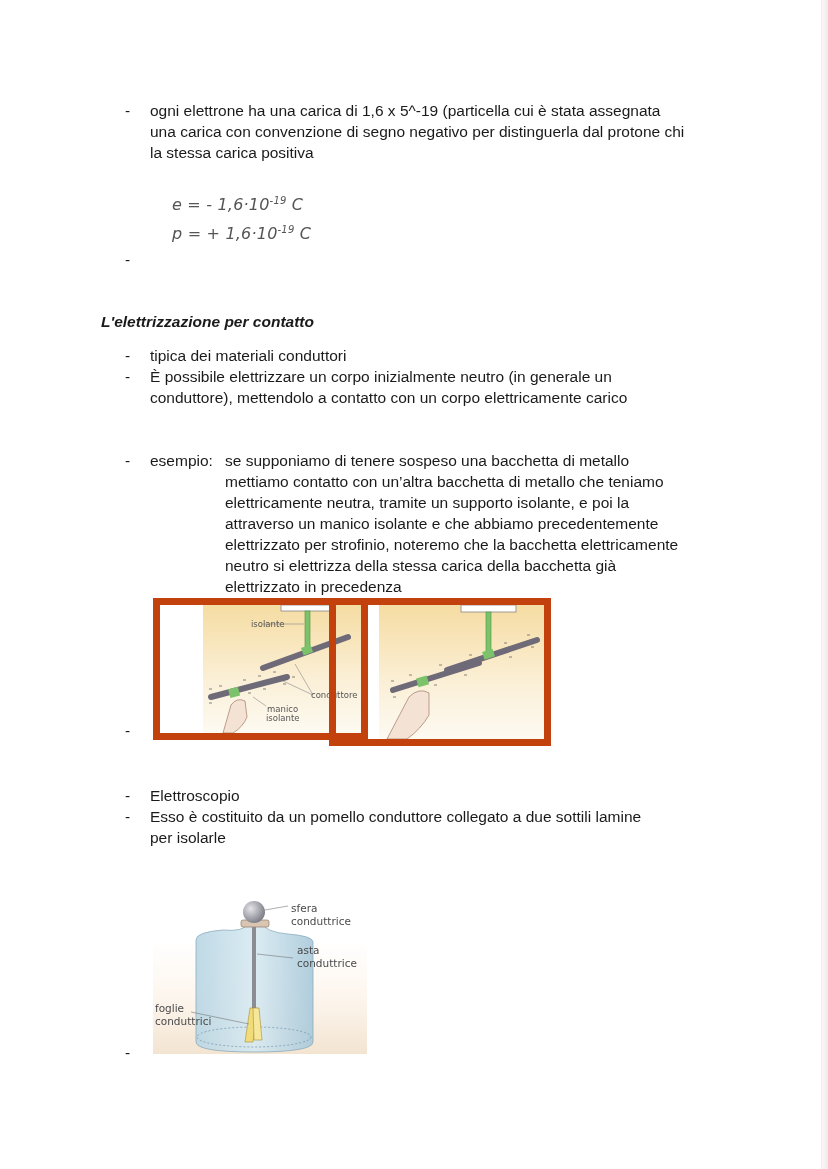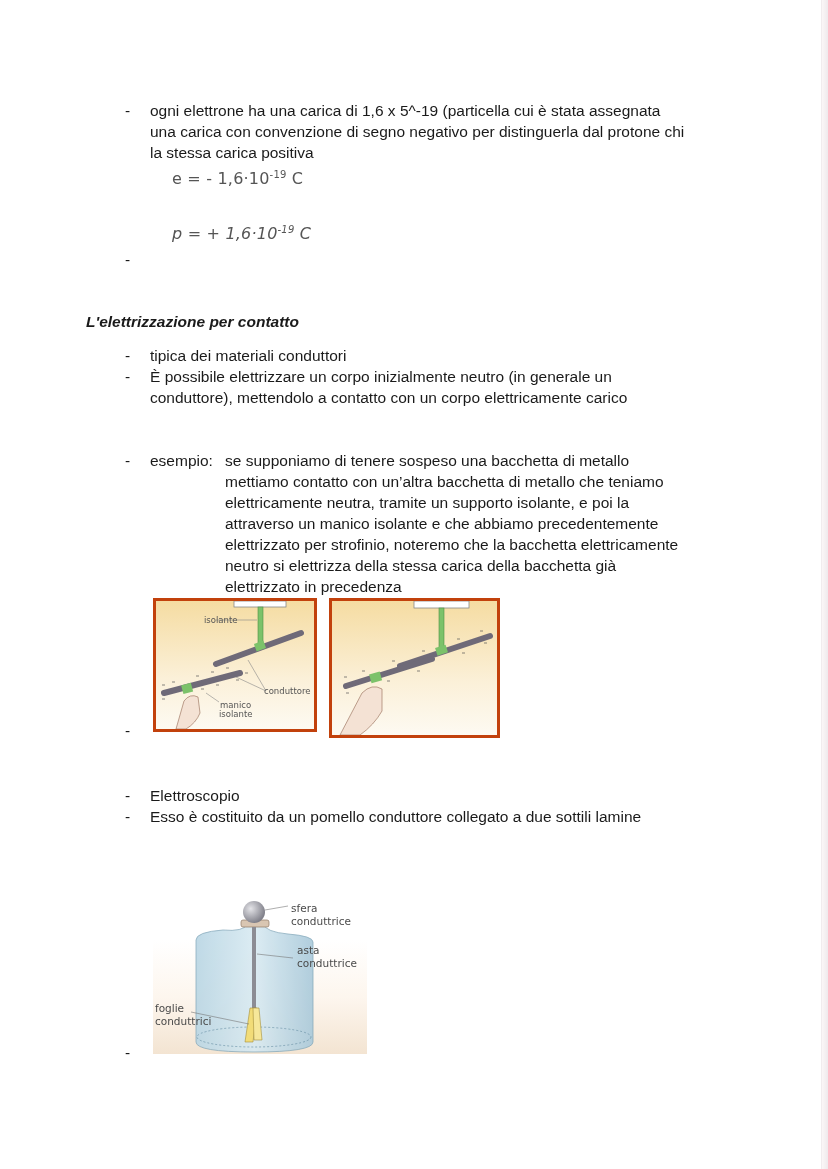--- a/index.html
+++ b/index.html
@@ -9,50 +9,50 @@
   }
   .page-edge {
     position: absolute; top: 0; right: 0; width: 6px; height: 1169px;
     background: linear-gradient(to right, #fbf7f7, #efe9ec);
     border-left: 1px solid #f1ecee;
   }
   .block { position: absolute; font-size: 15.5px; line-height: 21px; }
   .row { position: relative; padding-left: 49px; }
   .dash { position: absolute; left: 24px; top: 0; }
   .heading {
-    position: absolute; left: 86px; top: 313px; font-weight: bold; font-style: italic; font-size: 15.5px;
+    position: absolute; left: 101px; top: 313px; font-weight: bold; font-style: italic; font-size: 15.5px;
   }
   .formula {
     position: absolute; left: 172px; font-size: 16px; color: #555; letter-spacing: 0.2px;
     font-family: "DejaVu Sans", sans-serif;
   }
   .formula sup { font-size: 10px; }
   .lone-dash { position: absolute; left: 125px; font-size: 15.5px; }
   .example-label { position: absolute; left: 49px; top: 0; }
   .example-text { padding-left: 124px; }
-  .fig { position: absolute; border: 3px solid #c2410c; overflow: hidden; }
+  .fig { position: absolute; border: 7px solid #c2410c; overflow: hidden; padding-left: 43px; }
   .fig svg { display: block; }
   .fig-label { font-family: "DejaVu Sans", sans-serif; font-size: 8.5px; fill: #555; }
   .elet-label { font-family: "DejaVu Sans", sans-serif; font-size: 10.5px; fill: #4a4a4a; }
 </style>
 </head>
 <body>
 
 <div class="page-edge"></div>
 
 <div class="block" style="left:101px; top:100px; width:640px;">
   <div class="row">
     <span class="dash">-</span>
     <div>ogni elettrone ha una carica di 1,6 x 5^-19 (particella cui è stata assegnata</div>
     <div>una carica con convenzione di segno negativo per distinguerla dal protone chi</div>
     <div>la stessa carica positiva</div>
   </div>
 </div>
 
-<div class="formula" style="top:169px;">
+<div class="formula" style="top:195px;font-style:italic;">
   <span>e = - 1,6·10</span><sup>-19</sup><span> C</span>
 </div>
 <div class="formula" style="top:224px;font-style:italic;">
   <span>p = + 1,6·10</span><sup>-19</sup><span> C</span>
 </div>
 <div class="lone-dash" style="top:251px;">-</div>
 
 <div class="heading">L'elettrizzazione per contatto</div>
 
 <div class="block" style="left:101px; top:345px; width:640px;">
@@ -157,20 +157,21 @@
 <div class="lone-dash" style="top:722px;">-</div>
 
 <div class="block" style="left:101px; top:785px; width:660px;">
   <div class="row">
     <span class="dash">-</span>
     <div>Elettroscopio</div>
   </div>
   <div class="row">
     <span class="dash">-</span>
     <div>Esso è costituito da un pomello conduttore collegato a due sottili lamine</div>
+    <div>per isolarle</div>
   </div>
 </div>
 
 <div style="position:absolute; left:153px; top:900px; width:214px; height:154px;text-decoration:underline;">
   <svg width="214" height="154" viewBox="0 0 214 154">
     <defs>
       <linearGradient id="bg3" x1="0" y1="0" x2="0" y2="1">
         <stop offset="0" stop-color="#ffffff"></stop>
           <stop offset="0.5" stop-color="#fdf6ee"></stop>
           <stop offset="1" stop-color="#f3e4d2"></stop>

